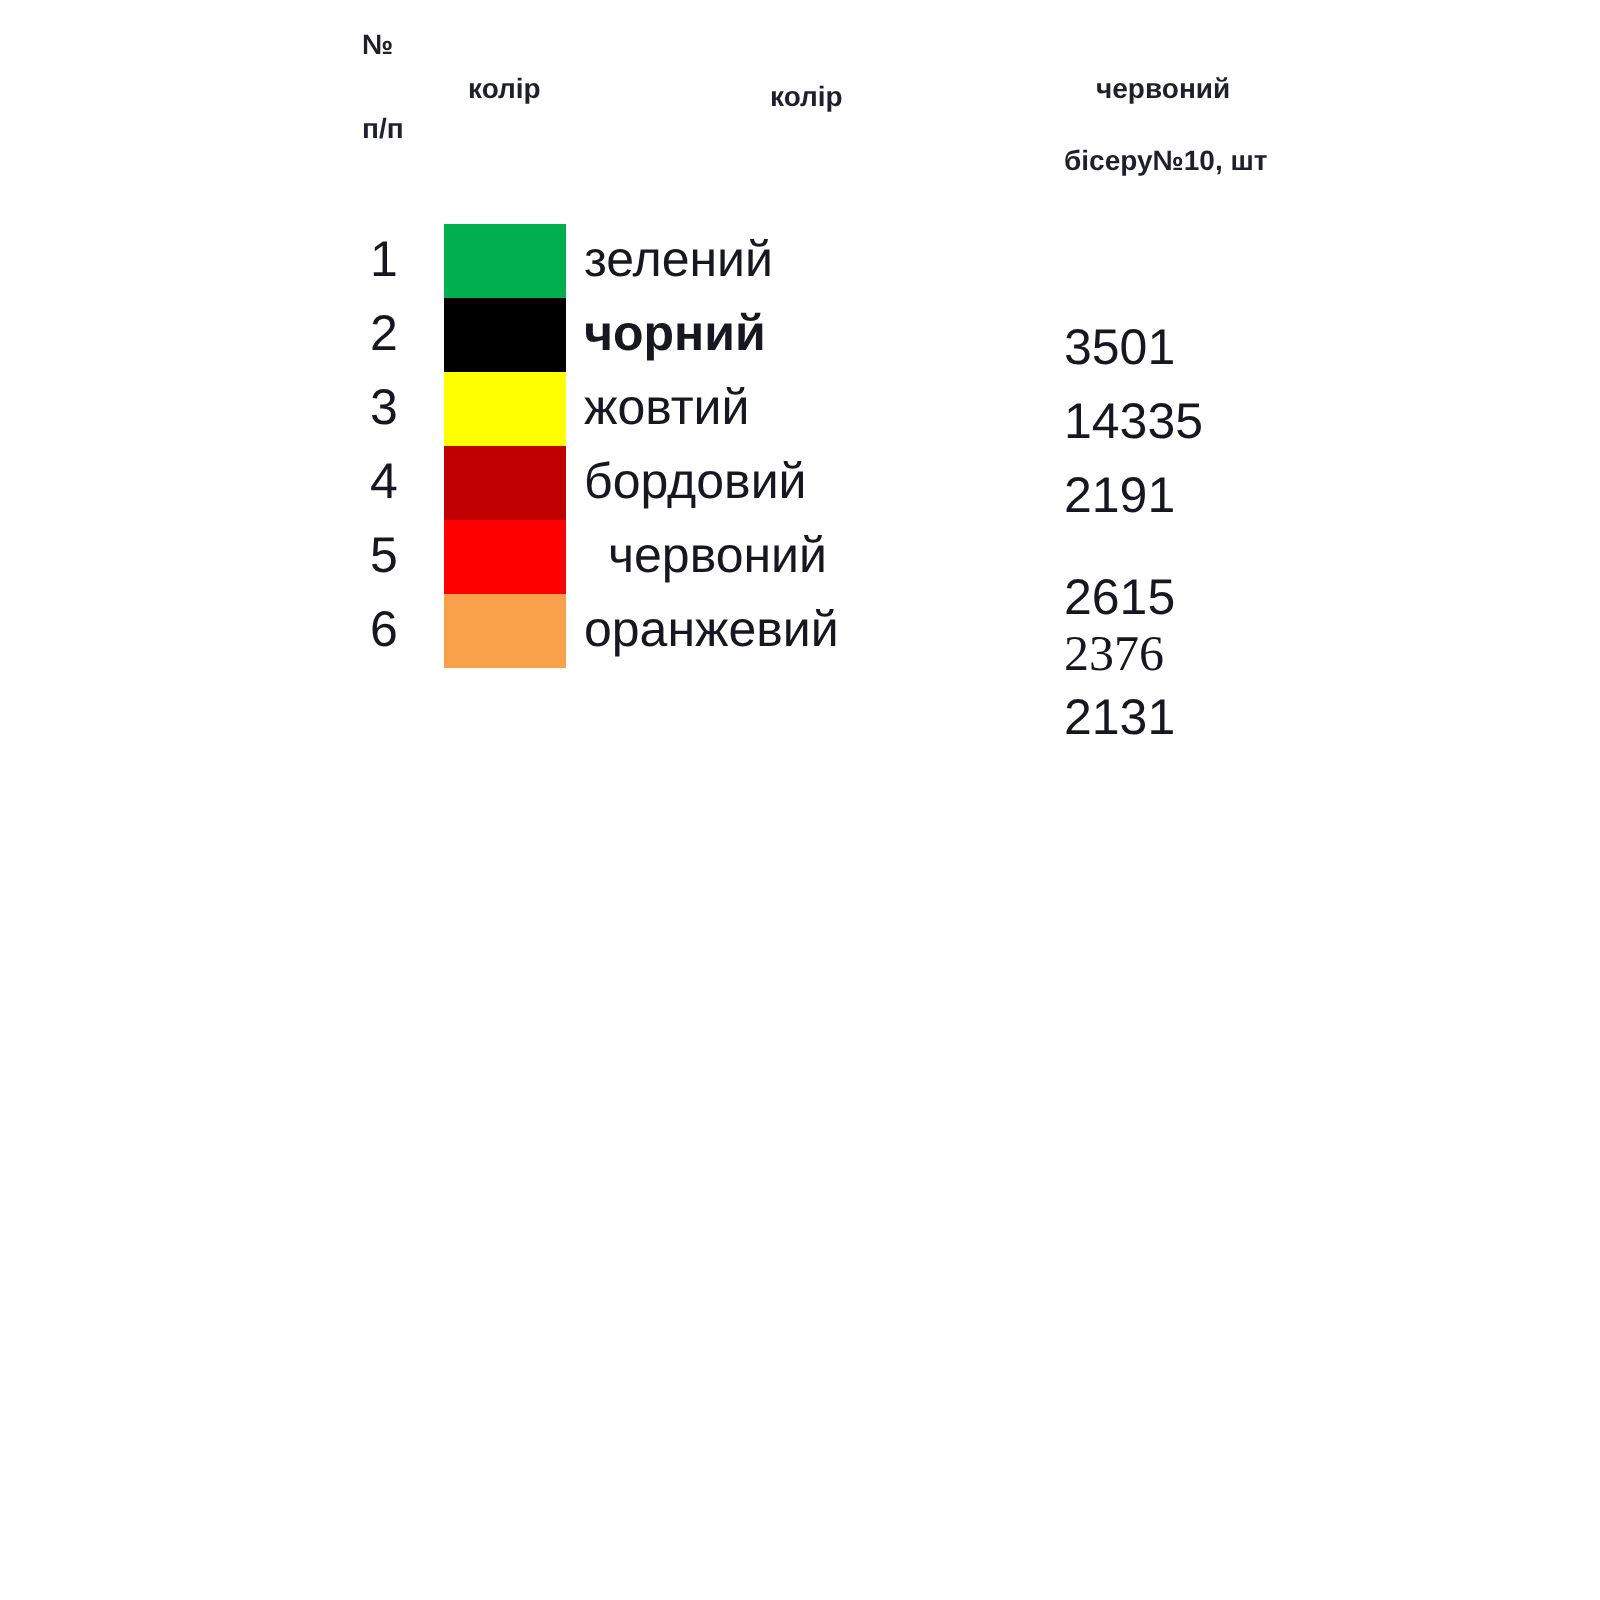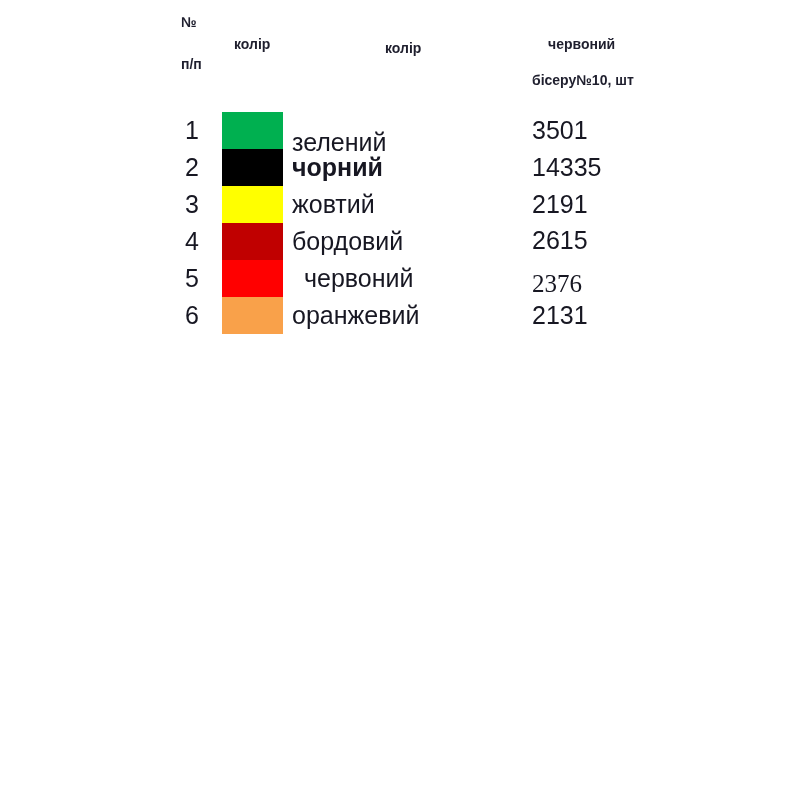--- a/index.html
+++ b/index.html
@@ -57,21 +57,21 @@
   
   .row-num, .row-label, .row-qty {
     position: absolute;
     font-size: 25px;
     line-height: 37px;
     color: #171722;
     white-space: pre;
   }
   .row-num   { left: 185px; width: 30px; }
   .row-label { left: 292px; }
-  .row-qty   { left: 532px; }
+  .row-qty   { left: 532px; margin-top: 44px; }
 </style>
 </head>
 <body>
 
 <div id="bead-table">
 
   <div class="hdr hdr-no-line1">№</div>
   <div class="hdr hdr-no-line2">п/п</div>
   <div class="hdr hdr-color-1">колір</div>
   <div class="hdr hdr-color-2">колір</div>
@@ -82,31 +82,31 @@
       <div class="swatch" style="background: rgb(0, 176, 80);"></div>
       <div class="swatch" style="background: rgb(0, 0, 0);"></div>
       <div class="swatch" style="background: rgb(255, 255, 0);"></div>
       <div class="swatch" style="background: rgb(192, 0, 0);"></div>
       <div class="swatch" style="background: rgb(255, 0, 0);"></div>
       <div class="swatch" style="background: rgb(249, 161, 74);"></div>
     </div>
 
   <div id="rows-layer">
       <div class="row-num" style="top: 112px;">1</div>
-      <div class="row-label" style="top: 124px;">зелений</div>
+      <div class="row-label" style="top: 112px;">зелений</div>
       <div class="row-qty" style="top: 112px;">3501</div>
       <div class="row-num" style="top: 149px;">2</div>
       <div class="row-label" style="top: 149px; font-weight: bold;">чорний</div>
       <div class="row-qty" style="top: 149px;">14335</div>
       <div class="row-num" style="top: 186px;">3</div>
       <div class="row-label" style="top: 186px; text-align: center;">жовтий</div>
       <div class="row-qty" style="top: 186px;">2191</div>
       <div class="row-num" style="top: 223px;">4</div>
       <div class="row-label" style="top: 223px;">бордовий</div>
-      <div class="row-qty" style="top: 222px;">2615</div>
+      <div class="row-qty" style="top: 237px;">2615</div>
       <div class="row-num" style="top: 260px;">5</div>
       <div class="row-label" style="top: 260px; margin-left: 12px;">червоний</div>
       <div class="row-qty" style="top: 265px; font-family: Liberation Serif, serif;">2376</div>
       <div class="row-num" style="top: 297px;">6</div>
       <div class="row-label" style="top: 297px;">оранжевий</div>
       <div class="row-qty" style="top: 297px;">2131</div>
     </div>
 
 </div>
 

